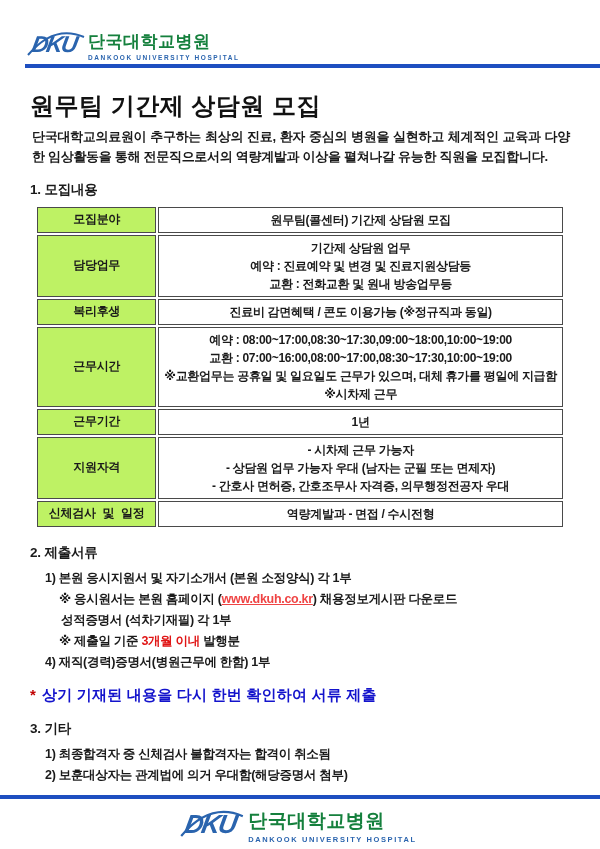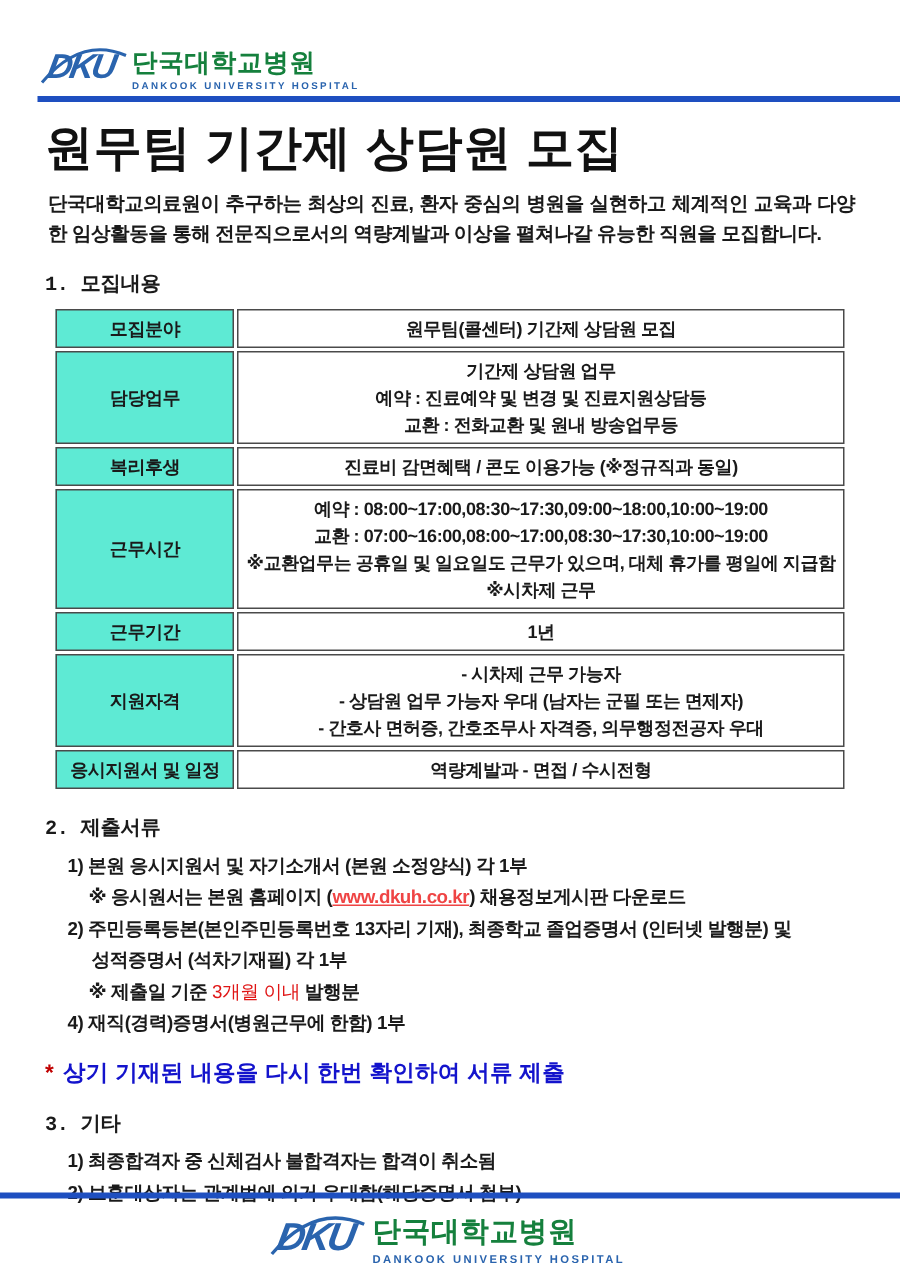--- a/index.html
+++ b/index.html
@@ -18,44 +18,44 @@
     position:absolute; left:2px; top:1px;
     font-size:23px; font-weight:900; font-style:italic; letter-spacing:-2px;
     color:#2a64ae; transform:skewX(-10deg);
   }
   .logo-mark svg { position:absolute; left:-4px; top:-2px; }
   .logo-text .ko { font-size:17px; font-weight:800; color:#15803d; letter-spacing:0.5px; }
   .logo-text .en { font-size:6.5px; font-weight:700; color:#2a64ae; letter-spacing:1.6px; margin-top:1px; }
   .header-rule { height:4px; background:#1e4fc0; margin:3px 0 0 25px; }
 
   
-  .doc-title { margin:9px 30px 5px 30px; font-size:32px; font-weight:800; letter-spacing:0.5px; color:#111; }
+  .doc-title { margin:22px 30px 5px 30px; font-size:24px; font-weight:800; letter-spacing:0.5px; color:#111; }
   .intro { margin:0 30px 0 32px; font-size:13px; font-weight:600; line-height:1.5; text-align:justify; letter-spacing:-0.3px; }
 
   
-  .section-heading { margin:15px 0 6px 30px; font-size:13.5px; font-weight:800; letter-spacing:-0.2px;font-family:Liberation Mono, monospace; }
+  .section-heading { margin:15px 0 6px 30px; font-size:13.5px; font-weight:800; letter-spacing:-0.2px; }
 
   
   table.recruit { width:530px; margin:0 0 0 35px; border-collapse:separate; border-spacing:2px; }
   table.recruit td {
     border:1px solid #4a4a4a; font-size:12px; font-weight:600;
     text-align:center; vertical-align:middle; padding:3px 5px; line-height:1.5;
     letter-spacing:-0.3px;
   }
-  td.row-label { width:128px; background:#5eead4; }
+  td.row-label { width:128px; background:#bef264;font-family:Liberation Mono, monospace; }
   td.row-value { background:#ffffff; }
   .cell-line { white-space:nowrap;text-align:center; }
 
   
   .list { margin:2px 30px 0 45px; font-size:12.5px; font-weight:600; line-height:1.68; letter-spacing:-0.3px; }
   .list .item { }
   .list .subnote { margin-left:14px; }
   .list .wrap-line { margin-left:16px; }
   a.doc-link { color:#ef4444; font-weight:700; text-decoration:underline; }
-  .red-text { color:#e01515; font-weight:400; }
+  .red-text { color:#e01515; font-weight:700; }
 
   
   .notice { margin:13px 30px 8px 30px; font-size:15px; font-weight:800; letter-spacing:0.2px; }
   .notice .bullet { color:#c00000; margin-right:6px; }
   .notice .text { color:#1313cc; }
 
   
   .footer { position:absolute; left:0; right:0; bottom:0; height:54px; }
   .footer-rule { height:4px; background:#1e4fc0; }
   .footer-logo { display:flex; justify-content:center; align-items:flex-start; gap:7px; margin-top:9px; }
@@ -129,35 +129,34 @@
       </tr>
       <tr>
         <td class="row-label">지원자격</td>
         <td class="row-value">
           <div class="cell-line">- 시차제 근무 가능자</div>
           <div class="cell-line">- 상담원 업무 가능자 우대 (남자는 군필 또는 면제자)</div>
           <div class="cell-line">- 간호사 면허증, 간호조무사 자격증, 의무행정전공자 우대</div>
         </td>
       </tr>
       <tr>
-        <td class="row-label">응시지원서 및 일정</td>
+        <td class="row-label">신체검사 및 일정</td>
         <td class="row-value">
           <div class="cell-line">역량계발과 - 면접  /  수시전형</div>
         </td>
       </tr>
     </tbody>
   </table>
 
   <div class="section-heading">2. 제출서류</div>
   <div class="list">
     <div class="item">1) 본원 응시지원서 및 자기소개서 (본원 소정양식) 각 1부</div>
     <div class="subnote">
       <span>※ 응시원서는 본원 홈페이지 (</span><a href="#" class="doc-link">www.dkuh.co.kr</a><span>) 채용정보게시판 다운로드</span>
     </div>
-    <div class="item">2) 주민등록등본(본인주민등록번호 13자리 기재), 최종학교 졸업증명서 (인터넷 발행분) 및</div>
     <div class="wrap-line">성적증명서 (석차기재필) 각 1부</div>
     <div class="subnote">
       <span>※ 제출일 기준 </span><span class="red-text">3개월 이내</span><span> 발행분</span>
     </div>
     <div class="item">4) 재직(경력)증명서(병원근무에 한함) 1부</div>
   </div>
 
   <div class="notice">
     <span class="bullet">*</span><span class="text">상기 기재된 내용을 다시 한번 확인하여 서류 제출</span>
   </div>

